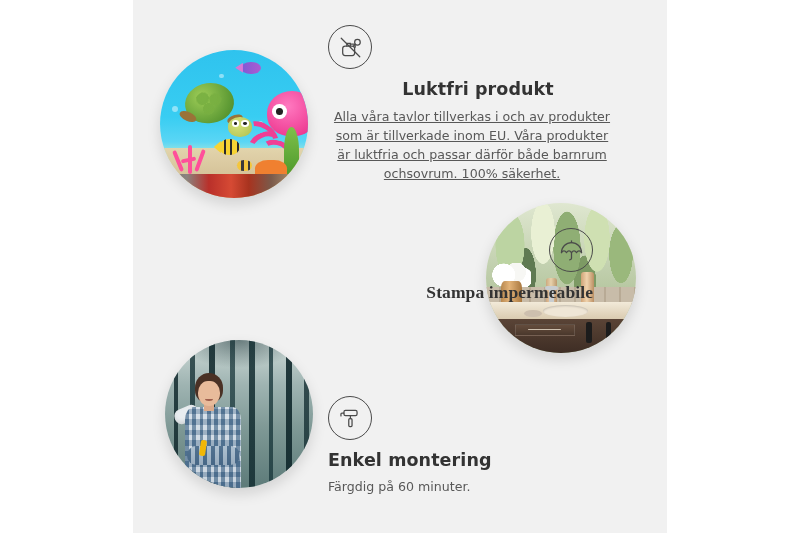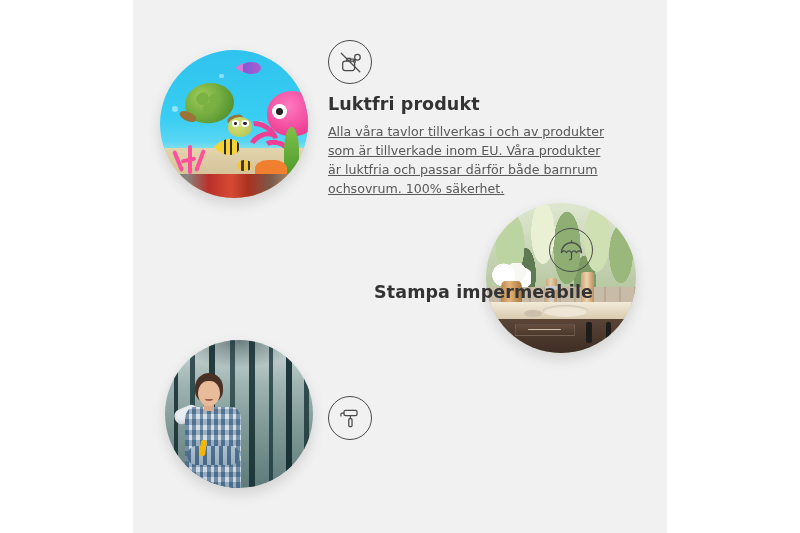--- a/index.html
+++ b/index.html
@@ -316,29 +316,29 @@
     letter-spacing:.1px;
     line-height:1.25;
   }
   .f-desc{
     font-size:12.6px;
     color:#585858;
     line-height:1.52;
   }
 
   
-  #feature-odourless{ left:195px; top:40px; width:300px; text-align:left; }
+  #feature-odourless{ left:195px; top:25px; width:300px; text-align:center; }
   #feature-odourless .icon-circle{ margin:0 0 10px 0; }
   #feature-odourless .f-title{ margin-bottom:6px; }
   #feature-odourless .f-desc{ width:288px;text-decoration:underline; }
 
   
   #feature-waterproof{ left:70px; top:228px; width:390px; text-align:right; }
   #feature-waterproof .icon-circle{ margin:0 0 10px auto; }
-  #feature-waterproof .f-title{ margin-bottom:5px; }
+  #feature-waterproof .f-title{ margin-bottom:5px;font-family:Liberation Serif, serif; }
 
   
   #feature-easy{ left:195px; top:396px; width:300px; text-align:left; }
   #feature-easy .icon-circle{ margin:0 0 10px 0; }
   #feature-easy .f-title{ margin-bottom:5px; }
 </style>
 </head>
 <body>
 
 <div class="page">
@@ -454,18 +454,20 @@
 
     <div class="feature" id="feature-easy">
       <div class="icon-circle">
         <svg width="27" height="27" viewBox="0 0 28 28" fill="none" stroke="#4a4a4a" stroke-width="1.3" stroke-linecap="round" stroke-linejoin="round">
           <rect x="7.2" y="5.6" width="13.6" height="5.4" rx="1.6"></rect>
           <path d="M7.2 8.3H5.1a1 1 0 0 0-1 1v2.1"></path>
           <path d="M13.9 11v3.1"></path>
           <rect x="12.2" y="14.1" width="3.4" height="8.3" rx="1.1"></rect>
         </svg>
       </div>
+      <div class="f-title">Enkel montering</div>
+      <div class="f-desc">Färgdig på 60 minuter.</div>
     </div>
 
   </div>
 
   <div class="side-bar"></div>
 </div>
 
 </body></html>

